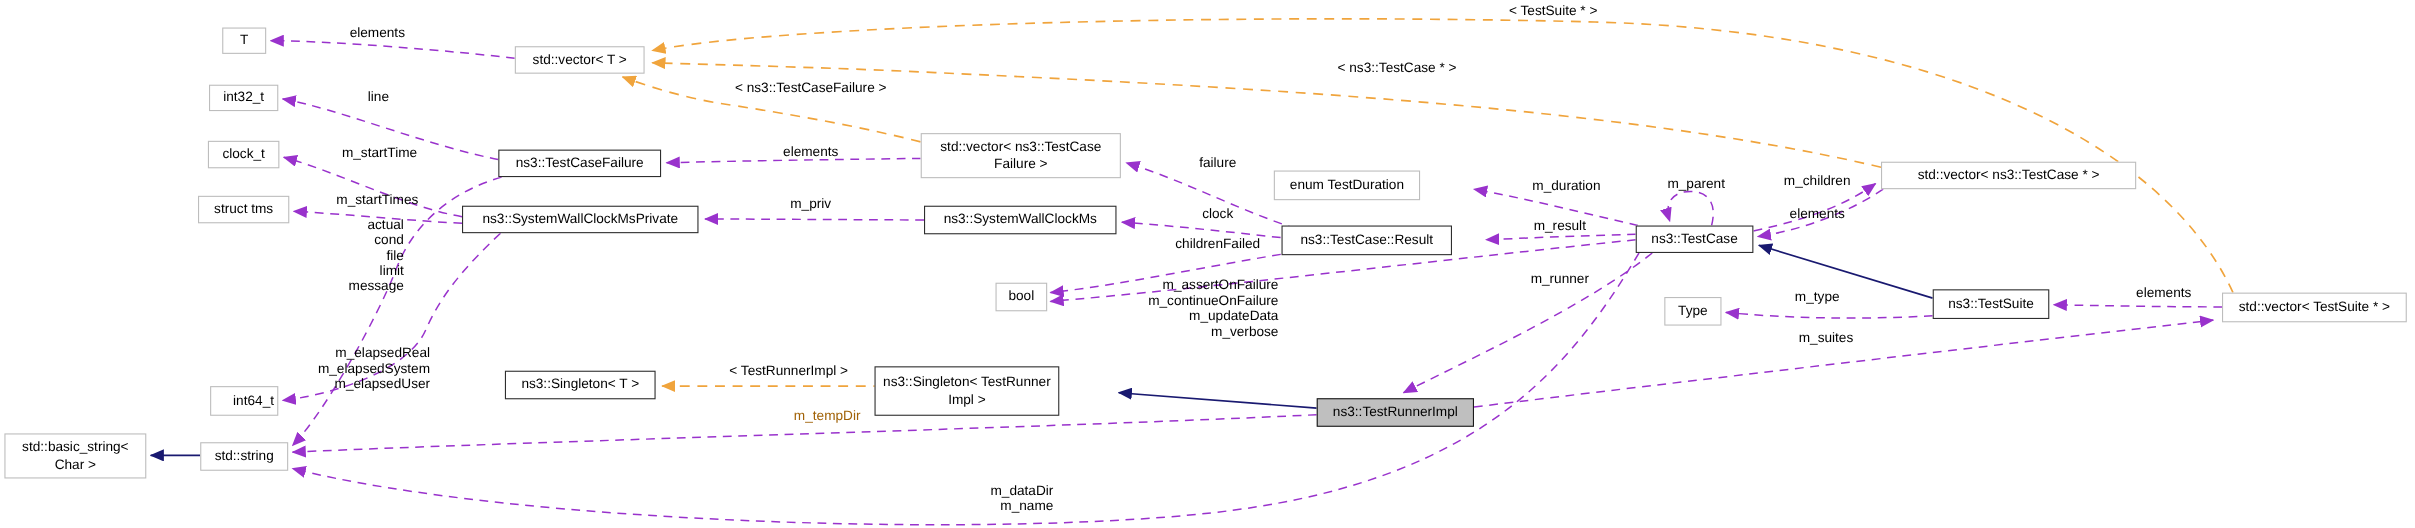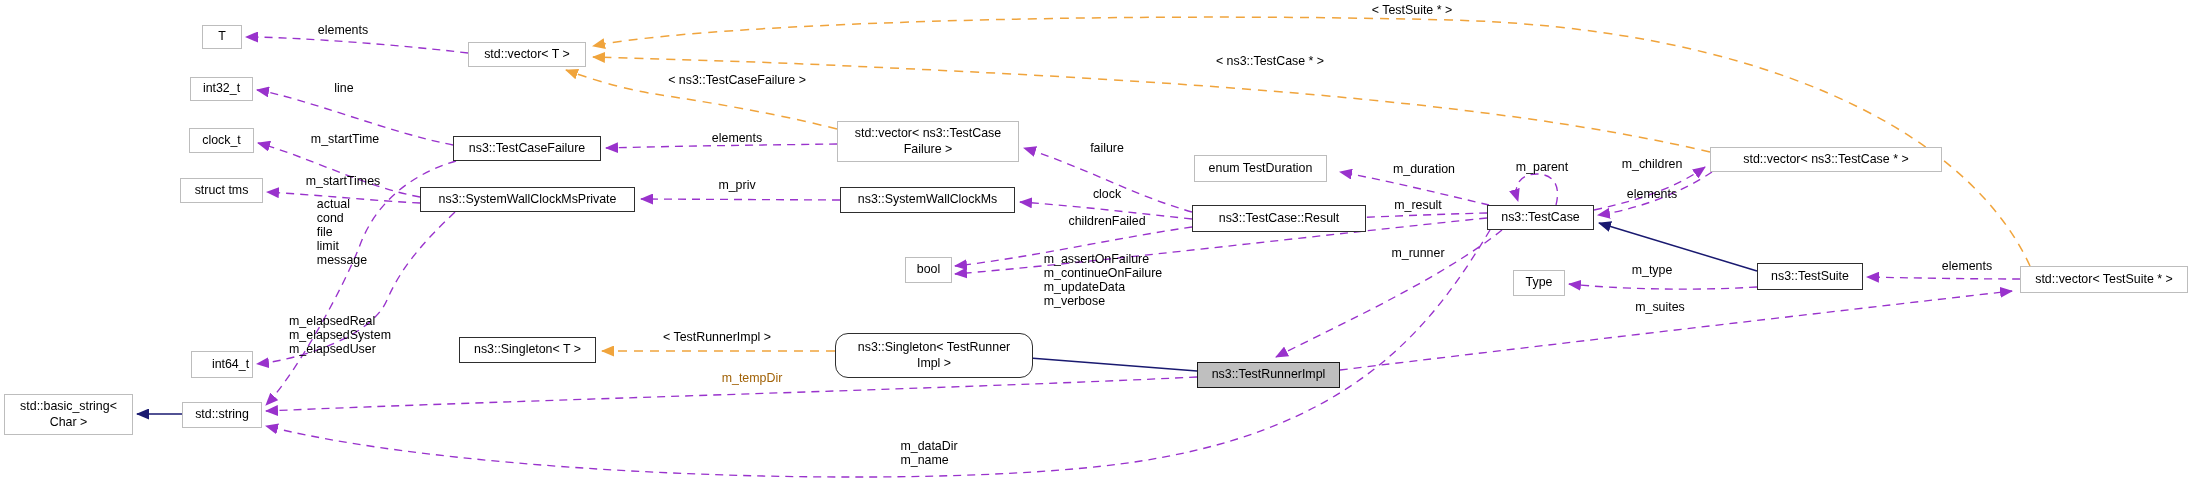--- a/index.html
+++ b/index.html
@@ -5,21 +5,21 @@
   html,body{margin:0;padding:0;background:#ffffff;}
   #canvas{position:relative;width:2195px;height:480px;background:#ffffff;
           font-family:"Liberation Sans", sans-serif;overflow:hidden;}
   #edges{position:absolute;left:0;top:0;z-index:0;}
   .node{position:absolute;z-index:2;display:flex;flex-direction:column;align-items:center;
         justify-content:center;text-align:center;background:#ffffff;box-sizing:border-box;
         font-size:12.4px;line-height:1.22;color:#000;white-space:nowrap;padding:0 2px;}
   .node.bold{border:1.5px solid #2e2e2e;}
   .node.plain{border:1px solid #bdbdbd;}
   .node.main{border:1.7px solid #1a1a1a;background:#bfbfbf;}
-  .elabel{position:absolute;z-index:1;transform:translateX(-50%);text-align:left;
+  .elabel{position:absolute;z-index:1;transform:translateX(-50%);text-align:right;
           font-size:12.4px;line-height:1.13;color:#000;white-space:nowrap;}
 </style>
 </head>
 <body>
 
 <div id="canvas">
   <svg id="edges" width="2195" height="480" viewBox="0 0 2195 480" xmlns="http://www.w3.org/2000/svg">
     <defs>
       <marker id="ap" markerWidth="13" markerHeight="11" refX="12" refY="5.5" orient="auto" markerUnits="userSpaceOnUse">
         <path d="M0,0 L13,5.5 L0,11 z" fill="#9932CC"></path>
@@ -97,45 +97,45 @@
       <div class="node plain" style="left: 837px; top: 121px; width: 182px; height: 41px;">
         <div>std::vector&lt; ns3::TestCase</div>
         <div>Failure &gt;</div>
       </div>
       <div class="node bold" style="left: 840px; top: 187px; width: 175px; height: 26px;">
         <div>ns3::SystemWallClockMs</div>
       </div>
       <div class="node plain" style="left: 905px; top: 257px; width: 47px; height: 26px;">
         <div>bool</div>
       </div>
-      <div class="node plain" style="left: 1194px; top: 155px; width: 133px; height: 27px;">
+      <div class="node plain" style="left: 1158px; top: 155px; width: 133px; height: 27px;">
         <div>enum TestDuration</div>
       </div>
-      <div class="node bold" style="left: 1192px; top: 205px; width: 174px; height: 27px;">
+      <div class="node bold" style="left: 1165px; top: 205px; width: 155px; height: 27px;">
         <div>ns3::TestCase::Result</div>
       </div>
       <div class="node bold" style="left: 1487px; top: 205px; width: 107px; height: 25px;">
         <div>ns3::TestCase</div>
       </div>
       <div class="node plain" style="left: 1710px; top: 147px; width: 232px; height: 25px;">
         <div>std::vector&lt; ns3::TestCase * &gt;</div>
       </div>
       <div class="node bold" style="left: 1757px; top: 263px; width: 106px; height: 27px;">
         <div>ns3::TestSuite</div>
       </div>
       <div class="node plain" style="left: 2020px; top: 266px; width: 168px; height: 27px;">
         <div>std::vector&lt; TestSuite * &gt;</div>
       </div>
       <div class="node plain" style="left: 1513px; top: 270px; width: 52px; height: 26px;">
         <div>Type</div>
       </div>
       <div class="node bold" style="left: 459px; top: 337px; width: 137px; height: 26px;">
         <div>ns3::Singleton&lt; T &gt;</div>
       </div>
-      <div class="node bold" style="left: 835px; top: 333px; width: 198px; height: 45px; border-radius: 13px;">
+      <div class="node bold" style="left: 795px; top: 333px; width: 168px; height: 45px;">
         <div>ns3::Singleton&lt; TestRunner</div>
         <div>Impl &gt;</div>
       </div>
       <div class="node main" style="left: 1197px; top: 362px; width: 143px; height: 26px;">
         <div>ns3::TestRunnerImpl</div>
       </div>
       <div class="node plain" style="left: 191px; top: 351px; width: 62px; height: 27px; padding-left: 19px;">
         <div>int64_t</div>
       </div>
       <div class="node plain" style="left: 182px; top: 402px; width: 80px; height: 26px;">

